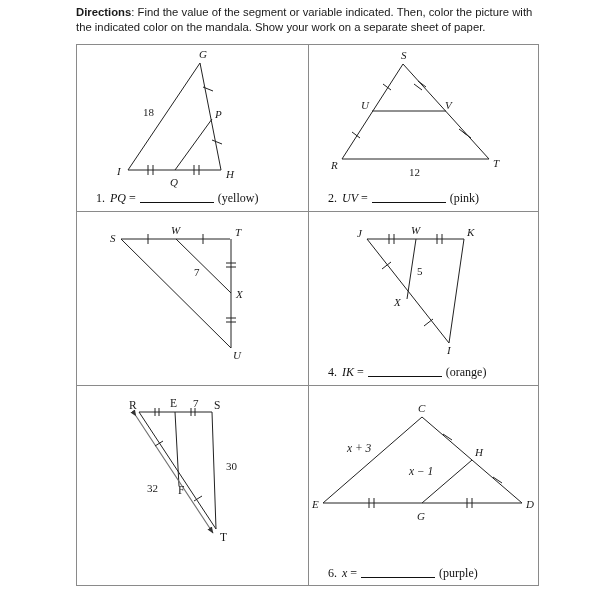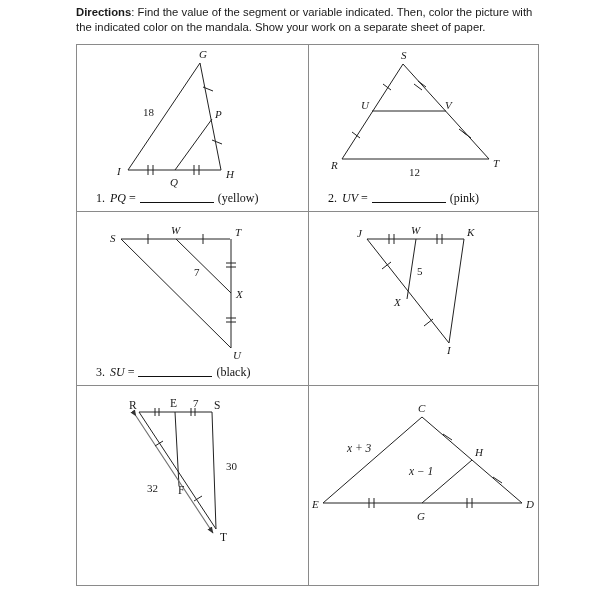--- a/index.html
+++ b/index.html
@@ -238,23 +238,20 @@
           <line class="tick" x1="149" y1="106" x2="159" y2="106"></line>
           <line class="tick" x1="149" y1="110" x2="159" y2="110"></line>
           <text class="lbl" x="33" y="30">S</text>
           <text class="lbl" x="94" y="22">W</text>
           <text class="lbl" x="158" y="24">T</text>
           <text class="lbl" x="159" y="86">X</text>
           <text class="lbl" x="156" y="147">U</text>
           <text class="val" x="117" y="64">7</text>
         </svg>
       </div>
-      <div class="answer">
-        <span class="num">3.</span><span class="expr">SU</span><span class="eq">=</span><span class="blank"></span><span class="color">(black)</span>
-      </div>
     </div>
 
     <div class="cell c2 r2">
       <div class="figure">
         <svg viewBox="0 0 231 173" preserveAspectRatio="none">
 
           <path class="seg" d="M58 27 L155 27"></path>
 
           <path class="seg" d="M58 27 L140 131"></path>
 
@@ -271,20 +268,23 @@
           <line class="tick" x1="73" y1="57" x2="82" y2="50"></line>
 
           <line class="tick" x1="115" y1="114" x2="124" y2="107"></line>
           <text class="lbl" x="48" y="25">J</text>
           <text class="lbl" x="102" y="22">W</text>
           <text class="lbl" x="158" y="24">K</text>
           <text class="lbl" x="85" y="94">X</text>
           <text class="lbl" x="138" y="142">I</text>
           <text class="val" x="108" y="63">5</text>
         </svg>
+      </div>
+      <div class="answer">
+        <span class="num">4.</span><span class="expr">IK</span><span class="eq">=</span><span class="blank"></span><span class="color">(orange)</span>
       </div>
     </div>
 
     <div class="cell c1 r3">
       <div class="figure">
         <svg viewBox="0 0 231 200" preserveAspectRatio="none">
           <defs>
             <marker id="arrA" markerWidth="7" markerHeight="7" refX="5.5" refY="3" orient="auto">
               <path d="M6,3 L0,0.6 L0,5.4 Z" fill="#333"></path>
             </marker>
@@ -343,16 +343,19 @@
           <line class="tick" x1="163" y1="112" x2="163" y2="122"></line>
           <text class="lbl" x="109" y="26">C</text>
           <text class="lbl" x="166" y="70">H</text>
           <text class="lbl" x="3" y="122">E</text>
           <text class="lbl" x="108" y="134">G</text>
           <text class="lbl" x="217" y="122">D</text>
           <text class="val-i" x="38" y="66">x + 3</text>
           <text class="val-i" x="100" y="89">x − 1</text>
         </svg>
       </div>
+      <div class="answer">
+        <span class="num">6.</span><span class="expr">x</span><span class="eq">=</span><span class="blank"></span><span class="color">(purple)</span>
+      </div>
     </div>
 
   </div>
 </div>
 
 </body></html>

